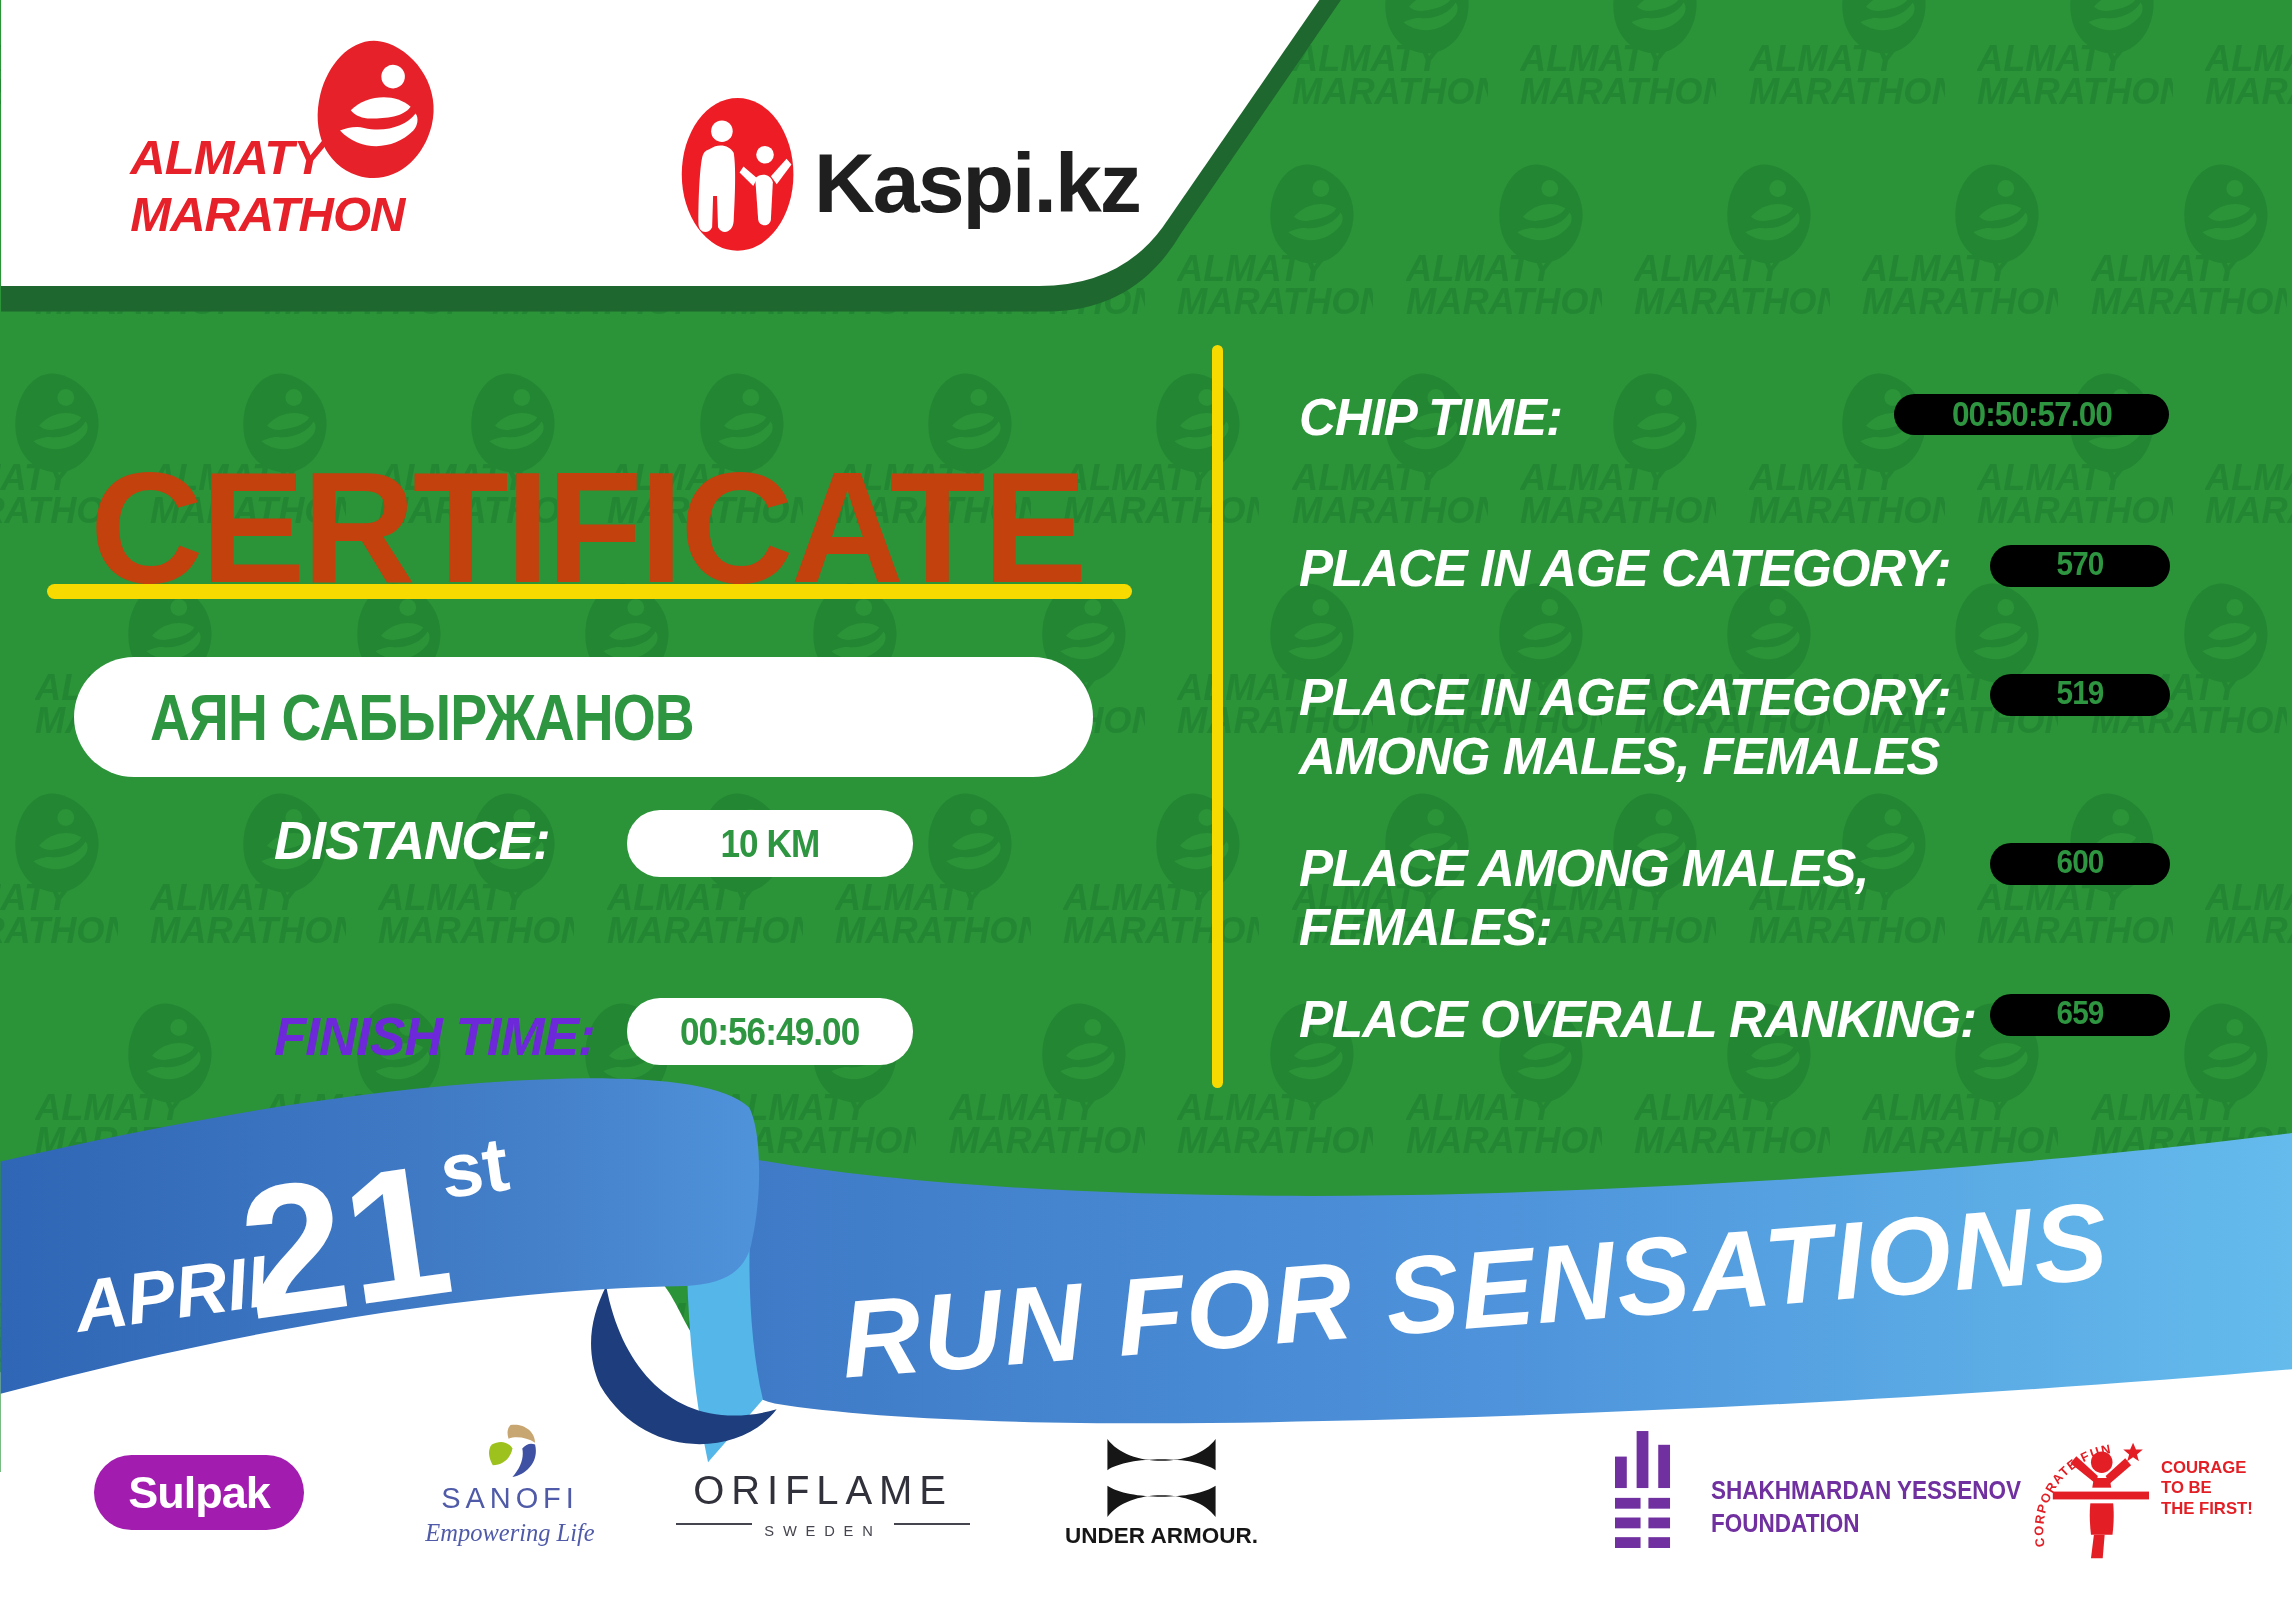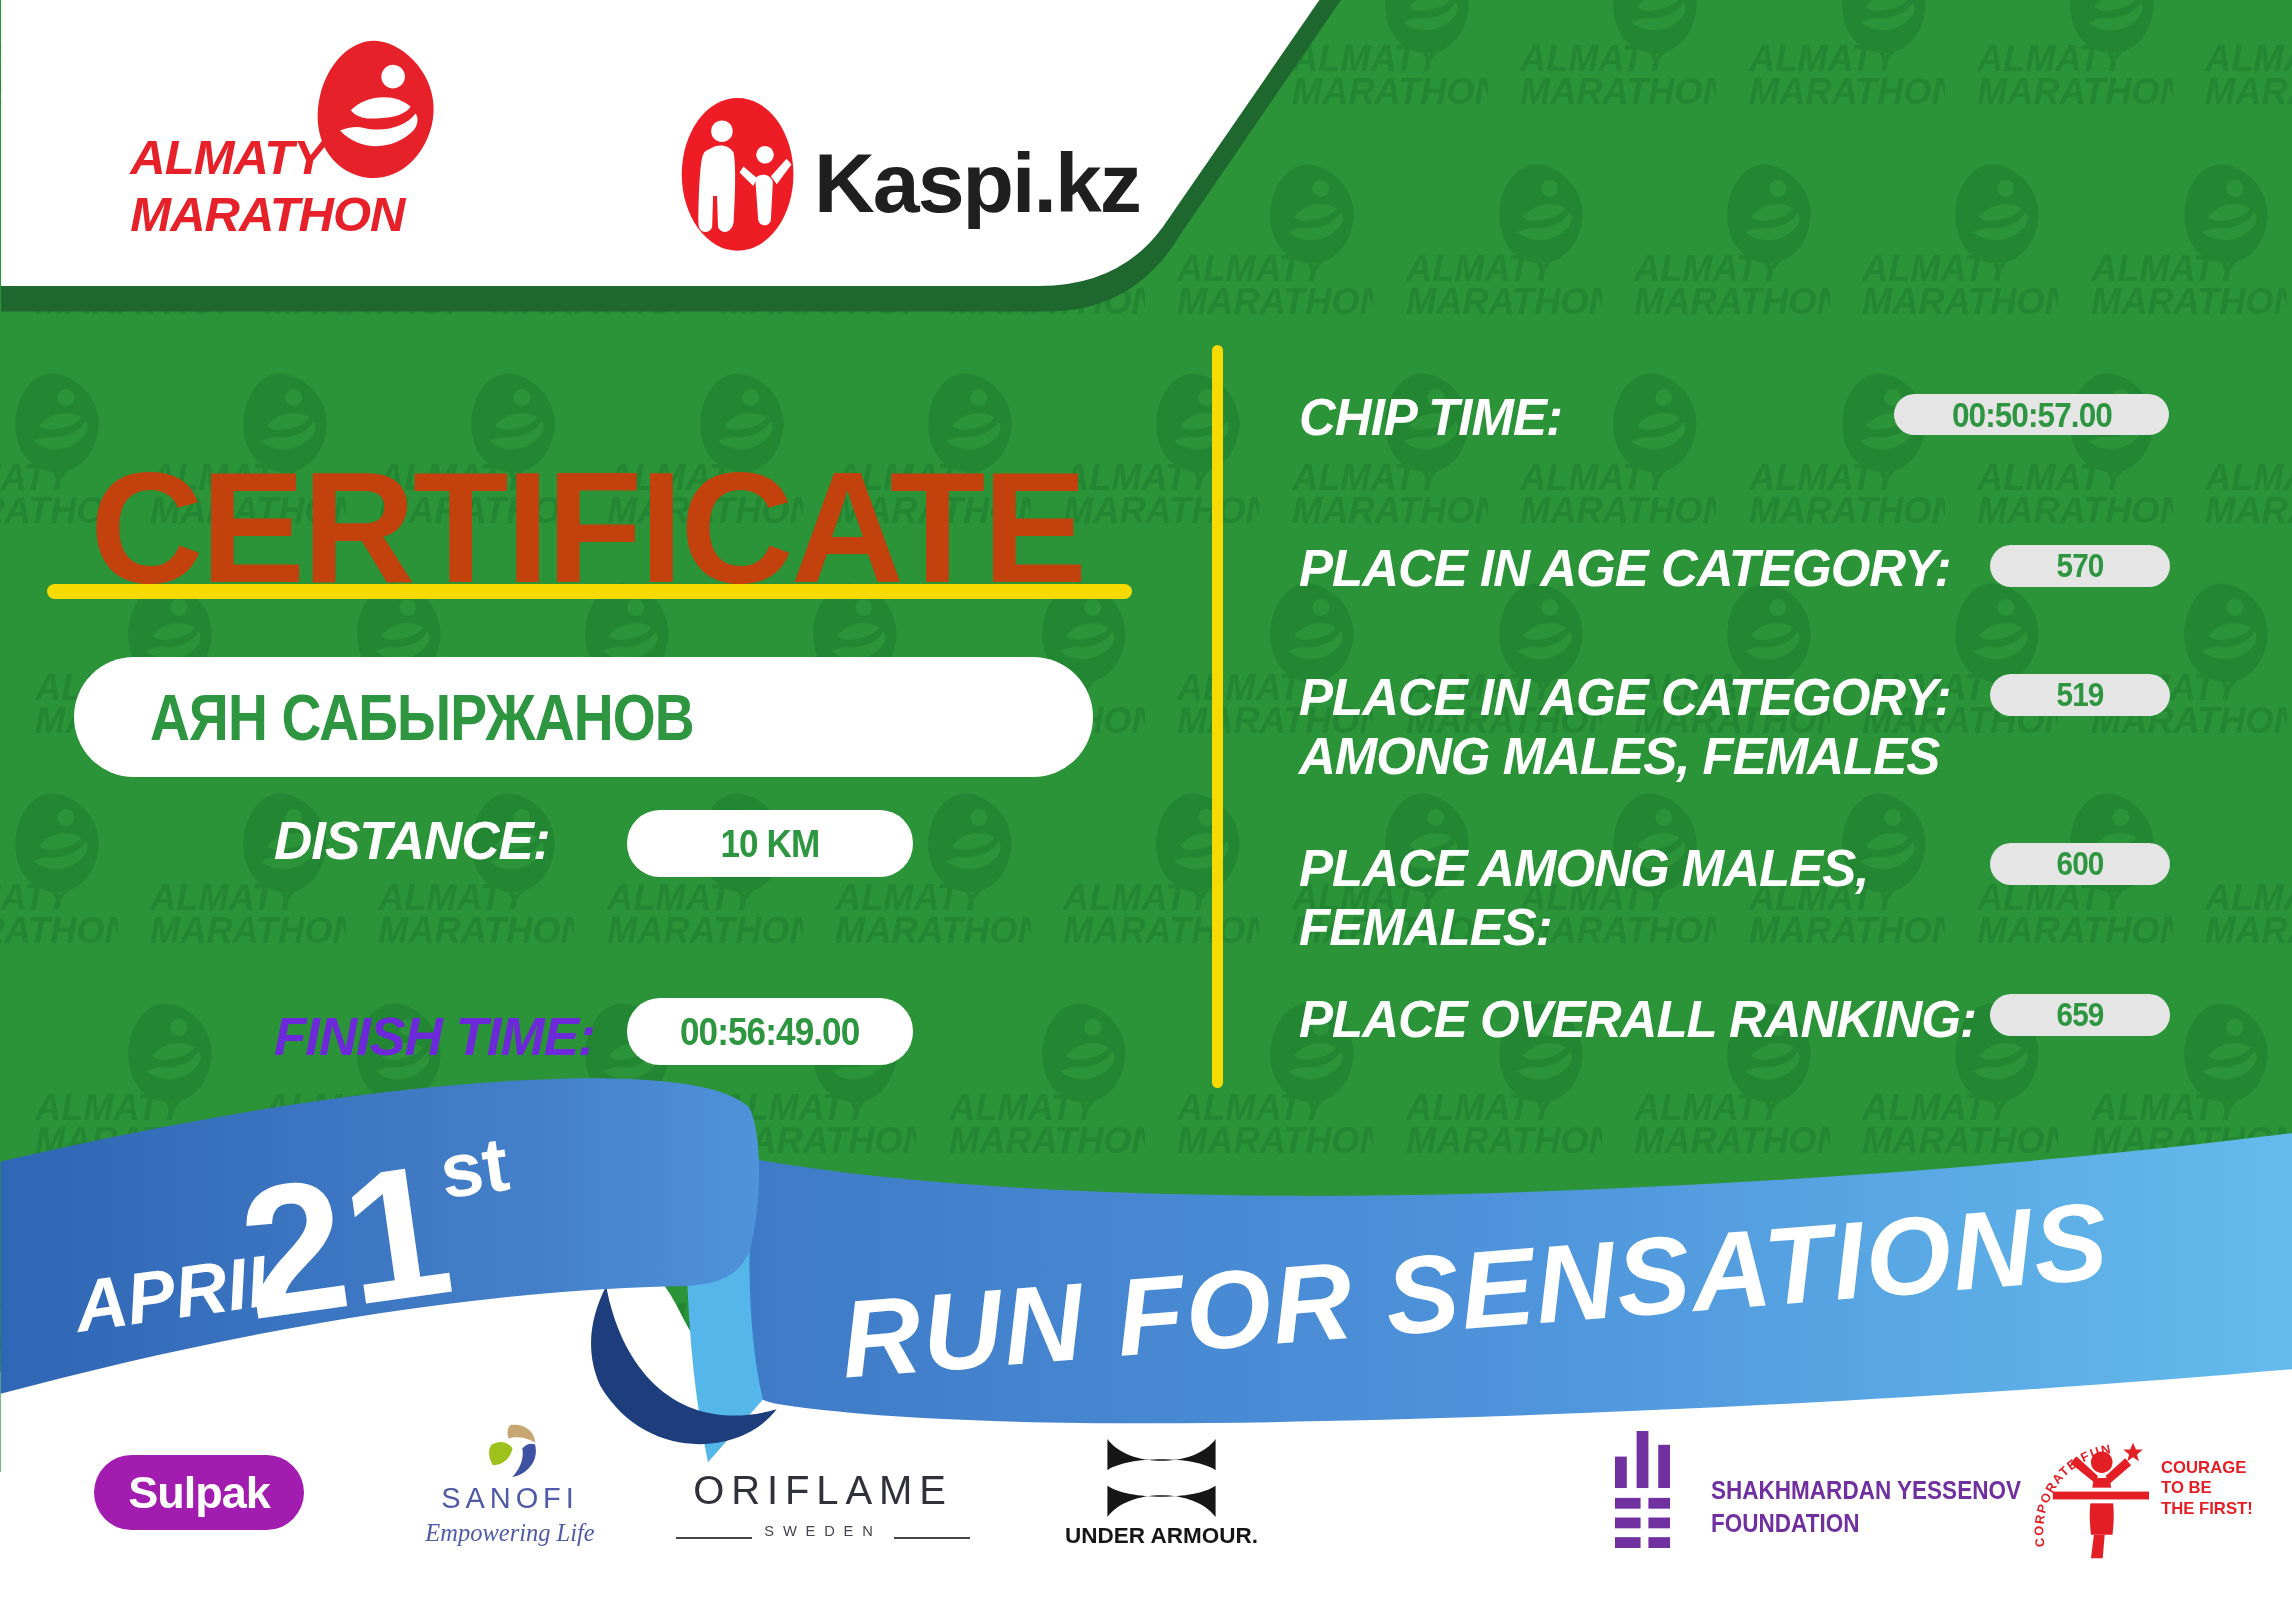--- a/index.html
+++ b/index.html
@@ -21,38 +21,38 @@
   .fld-label{font-style:italic;font-weight:800;letter-spacing:-1px;white-space:nowrap;}
   #distance-label{left:274px;top:810px;font-size:53px;color:#fff;}
   #finish-label{left:274px;top:1006px;font-size:53px;color:#6d28d9;text-align:center;}
   .big-pill{width:286px;height:67px;border-radius:33px;background:#fff;display:flex;align-items:center;justify-content:center;}
   #distance-pill{left:627px;top:810px;}
   #finish-pill{left:627px;top:998px;align-items:center;}
   .big-pill span{font-size:39px;font-weight:800;color:#2E9640;letter-spacing:-1px;transform:scaleX(.9);white-space:nowrap;}
   #divider{left:1212px;top:345px;width:10.8px;height:743px;border-radius:5.9px;background:#F6DA00;}
   .res-label{position:absolute;left:1299px;font-size:51px;font-style:italic;font-weight:800;color:#fff;
              letter-spacing:-1px;white-space:nowrap;z-index:12;}
-  .res-pill{position:absolute;background:#e5e5e5;display:flex;align-items:center;justify-content:center;z-index:12;}
+  .res-pill{position:absolute;background:#000000;display:flex;align-items:flex-start;justify-content:center;z-index:12;}
   .res-pill span{font-weight:800;color:#2E9640;letter-spacing:-1px;transform:scaleX(.9);white-space:nowrap;}
   #pill-chip{left:1894px;top:394px;width:275px;height:41px;border-radius:20.6px;}
   #pill-chip span{font-size:35px;}
   .small-pill{left:1990px;width:180px;height:42px;border-radius:21.6px;}
   .small-pill span{font-size:33px;}
   #pill-age{top:545px;} #pill-age2{top:674px;} #pill-males{top:843px;} #pill-overall{top:994px;}
   
   .sponsor{position:absolute;z-index:14;}
   #sulpak{left:94px;top:1455px;width:210px;height:75px;border-radius:38px;background:#a21caf;
           display:flex;align-items:center;justify-content:center;}
   #sulpak span{color:#fff;font-size:45px;font-weight:800;letter-spacing:-1px;}
   #sanofi{left:417px;top:1423px;width:186px;text-align:center;color:#4F5AA8;}
   #sanofi .sanofi-name{font-size:29px;letter-spacing:4.9px;margin-top:3.9px;}
   #sanofi .sanofi-tag{font-family:"Liberation Serif",serif;font-style:italic;font-size:24.5px;margin-top:3.9px;white-space:nowrap;}
   #oriflame{left:676px;top:1468px;width:294px;text-align:center;color:#31313B;}
   #oriflame .ori-name{font-size:40px;letter-spacing:6.9px;font-weight:400;}
-  #oriflame .ori-sub{display:flex;align-items:flex-end;gap:12px;margin-top:9.8px;color:#45454F;}
+  #oriflame .ori-sub{display:flex;align-items:flex-start;gap:12px;margin-top:9.8px;color:#45454F;}
   #oriflame .ori-sub .line{flex:1;height:2px;background:#45454F;}
   #oriflame .ori-sub span{font-size:14.7px;letter-spacing:8.8px;}
   #ua{left:1056px;top:1439px;width:211px;text-align:center;color:#161616;}
   #ua .ua-text{font-size:22.5px;font-weight:800;letter-spacing:0px;margin-top:5.9px;white-space:nowrap;}
   #asu{left:1353px;top:1433px;}
   #yessenov{left:1615px;top:1431px;display:flex;align-items:flex-start;}
   #yessenov .y-text{margin-left:39px;margin-top:43px;color:#7030A0;font-weight:800;font-size:26.5px;
                     line-height:1.25;transform:scaleX(.85);transform-origin:left top;white-space:nowrap;}
   #courage{left:2031px;top:1427px;display:flex;}
   #courage .c-text{margin-left:12px;margin-top:31px;color:#E31E25;font-size:16.7px;font-weight:700;line-height:1.22;white-space:nowrap;}

